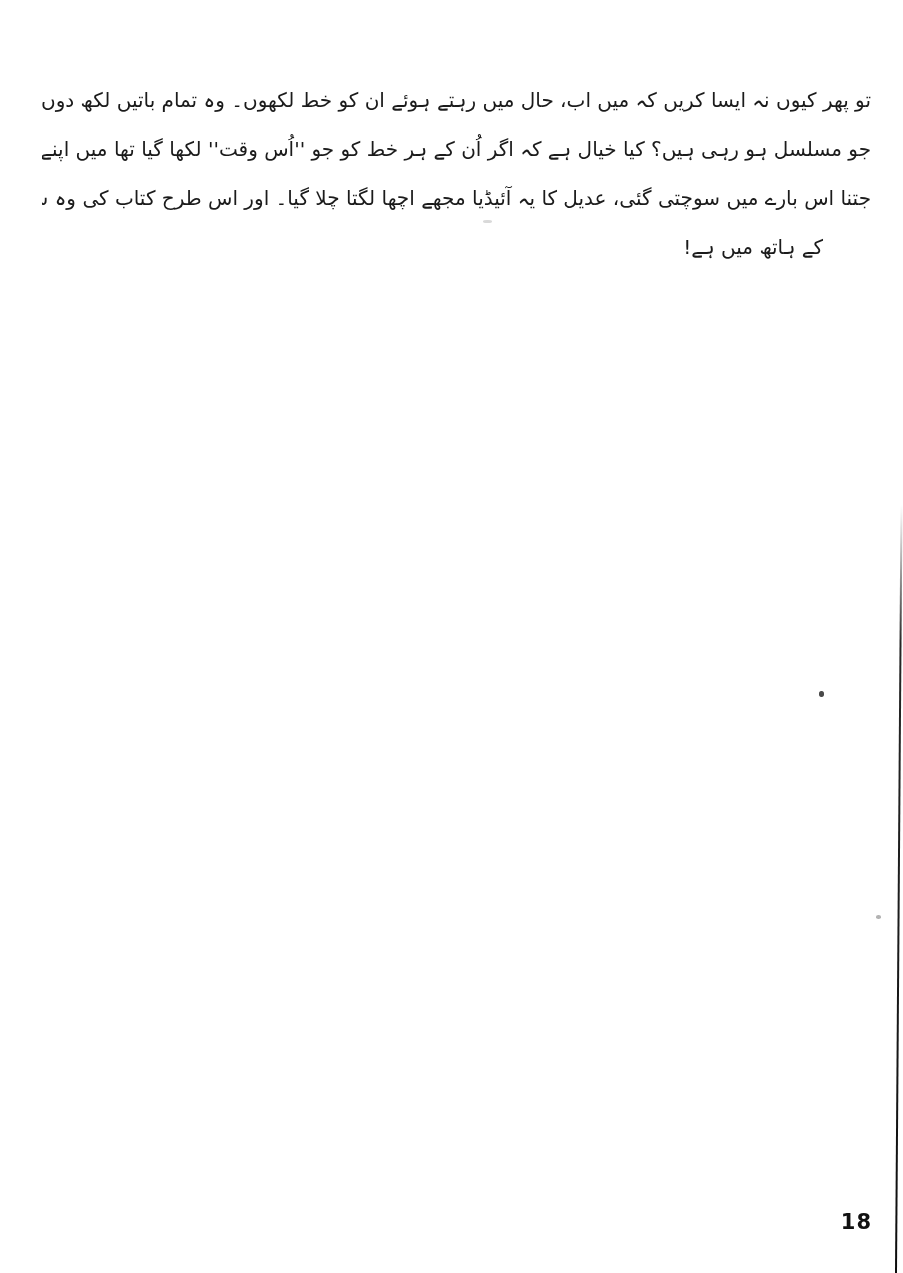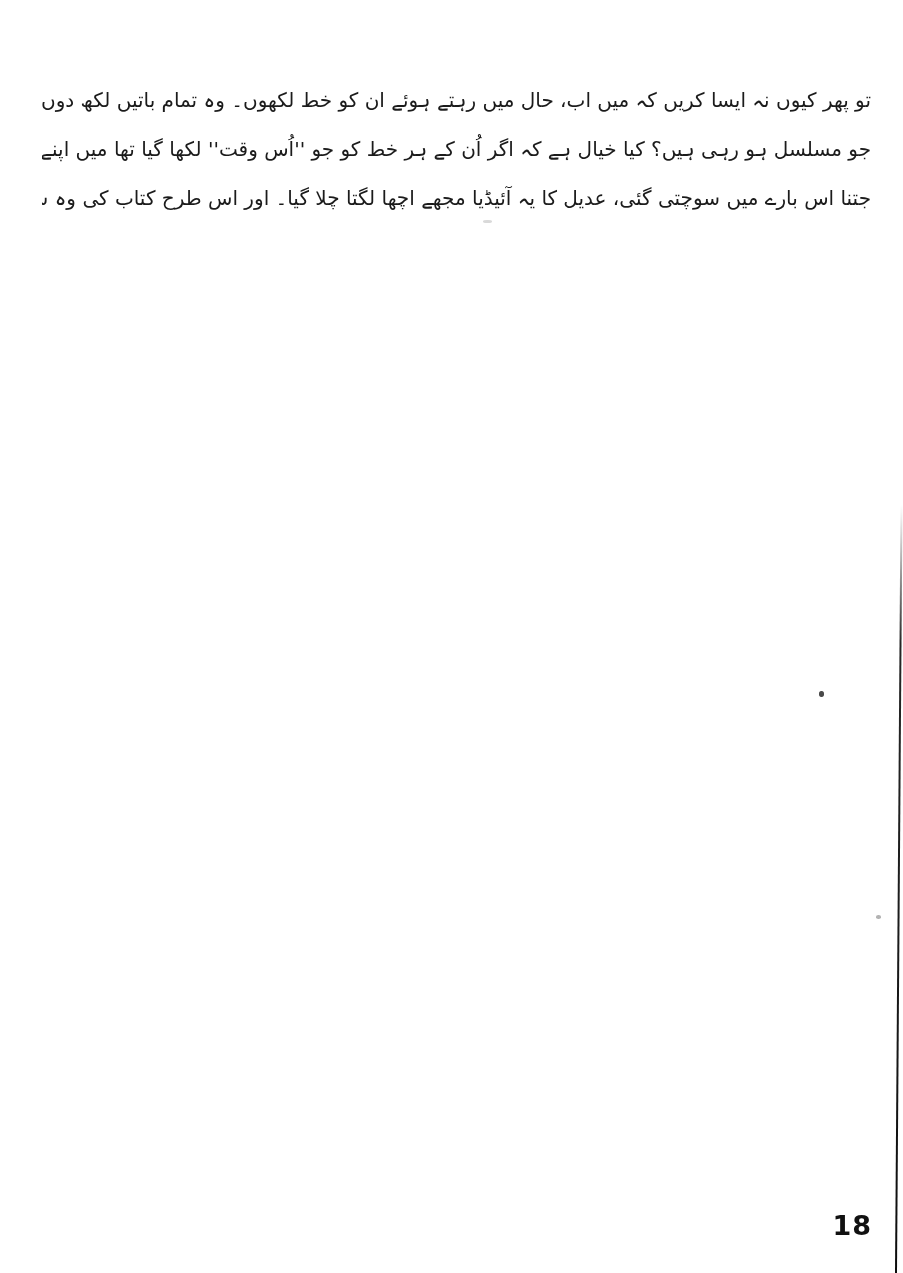--- a/index.html
+++ b/index.html
@@ -36,21 +36,21 @@
   .text-line--last {
     text-align: right;
     text-align-last: right;
     -moz-text-align-last: right;
     padding-right: 48px;
   }
   .page-number {
     position: absolute;
     top: 1210px;
     right: 31px;
-    font-size: 27px;
+    font-size: 21px;
     font-weight: bold;
     color: #111111;
     letter-spacing: 1px;
     font-family: "DejaVu Sans", sans-serif;
   }
   .scan-artifacts {
     position: absolute;
     inset: 0;
     pointer-events: none;
   }
@@ -64,20 +64,21 @@
 </style>
 </head>
 <body>
 
 <div class="page">
 
   <div class="text-block">
     <div class="text-line">تو پھر کیوں نہ ایسا کریں کہ میں اب، حال میں رہتے ہوئے ان کو خط لکھوں۔ وہ تمام باتیں لکھ دوں جو میری زندگی میں ہو چکی ہیں اور</div>
     <div class="text-line">جو مسلسل ہو رہی ہیں؟ کیا خیال ہے کہ اگر اُن کے ہر خط کو جو ''اُس وقت'' لکھا گیا تھا میں اپنے ''آج'' کے خط سے منسلک کر دوں؟ میں</div>
     <div class="text-line">جتنا اس بارے میں سوچتی گئی، عدیل کا یہ آئیڈیا مجھے اچھا لگتا چلا گیا۔ اور اس طرح کتاب کی وہ شکل بنی جو آپ کے سامنے ہے، آپ</div>
+    <div class="text-line text-line--last">کے ہاتھ میں ہے!</div>
   </div>
 
   <div class="page-number">18</div>
 
   <svg class="scan-artifacts" width="903" height="1273" viewBox="0 0 903 1273" aria-hidden="true">
     <defs>
       <linearGradient id="fadeStroke" gradientUnits="userSpaceOnUse" x1="0" y1="505" x2="0" y2="1273">
         <stop offset="0" stop-color="#000000" stop-opacity="0"></stop>
         <stop offset="0.08" stop-color="#000000" stop-opacity="0.35"></stop>
         <stop offset="0.18" stop-color="#000000" stop-opacity="0.85"></stop>

